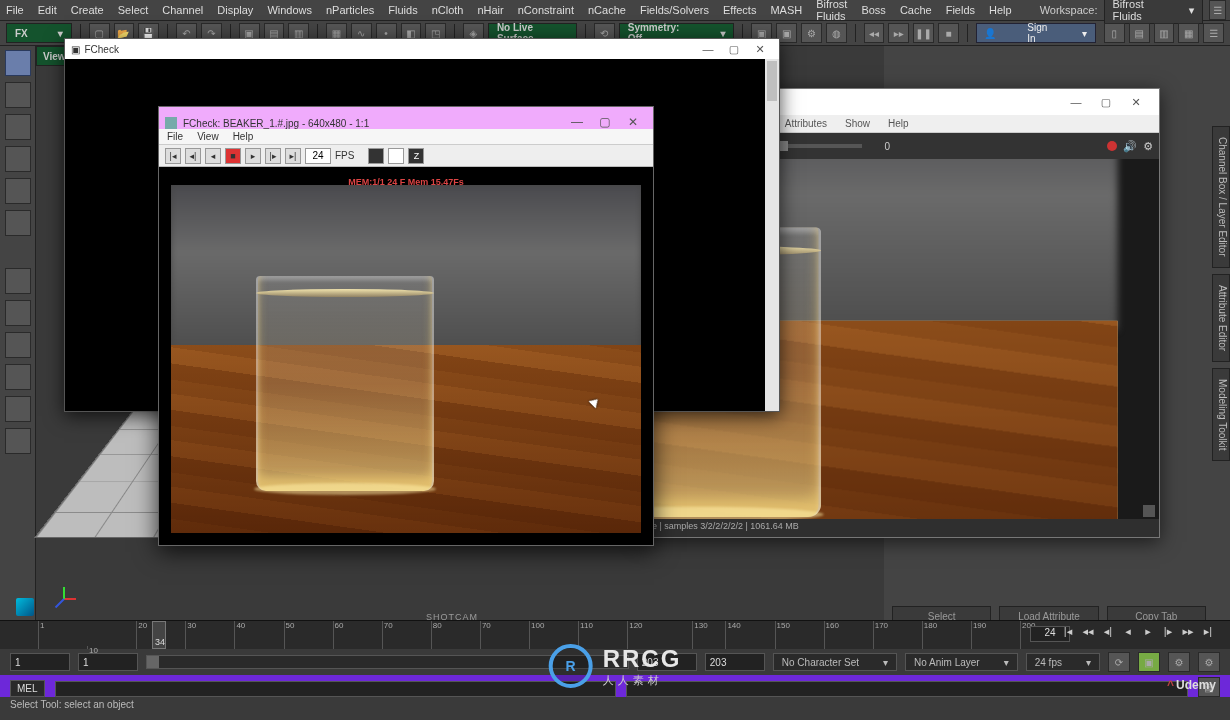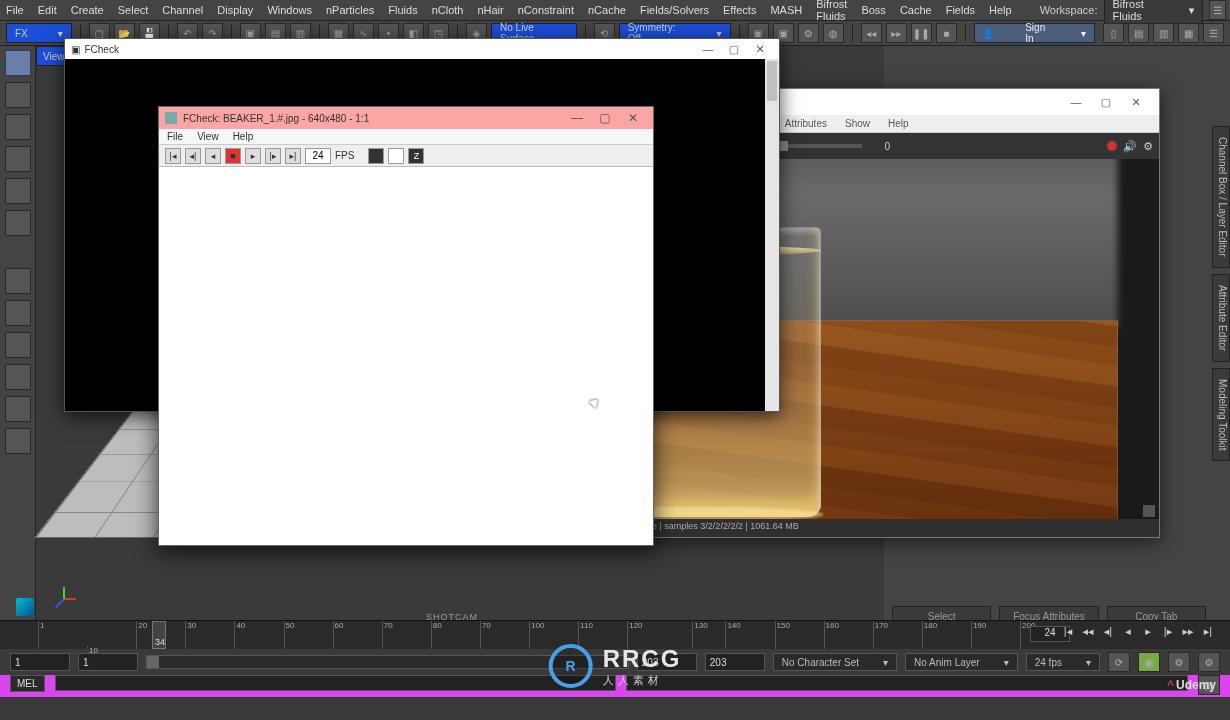--- a/index.html
+++ b/index.html
@@ -9,21 +9,21 @@
 .menubar { height:20px; background:#444; display:flex; align-items:center; padding:0 6px; gap:14px; }
 .menubar .menu-item { color:#ddd; font-size:11px; }
 .menubar .spacer { flex:1; }
 .workspace-area { display:flex; align-items:center; gap:6px; }
 .workspace-dd { background:#3a3a3a; border:1px solid #222; padding:1px 8px; font-size:11px; color:#ddd; display:flex; align-items:center; gap:40px; }
 
 
 .shelfbar { height:26px; background:#444; border-top:1px solid #222; border-bottom:1px solid #222; display:flex; align-items:center; padding:0 6px; gap:4px; }
 .tb-btn { width:22px; height:20px; background:#555; border:1px solid #2a2a2a; display:flex; align-items:center; justify-content:center; font-size:10px; color:#aaa; }
 .tb-sep { width:1px; height:18px; background:#222; margin:0 4px; }
-.tb-dd { height:20px; background:#1d4ed8; border:1px solid #222; color:#ccc; font-size:10px; padding:0 8px; display:flex; align-items:center; gap:30px; }
+.tb-dd { height:20px; background:#14532d; border:1px solid #222; color:#ccc; font-size:10px; padding:0 8px; display:flex; align-items:center; gap:30px;font-weight:bold; }
 .signin-dd { background:#4a5d7a; border:1px solid #223; color:#eee; height:20px; padding:0 8px; display:flex; align-items:center; gap:30px; font-size:10px; }
 
 
 .main { position:absolute; top:46px; left:0; right:0; bottom:100px; display:flex; }
 
 
 .left-tools { width:36px; background:#444; display:flex; flex-direction:column; align-items:center; gap:6px; padding:4px 0; border-right:1px solid #222; }
 .left-tools .tool { width:26px; height:26px; background:#555; border:1px solid #2a2a2a; }
 .left-tools .tool.sel { background:#6a7eab; border-color:#2a3a5d; }
 .left-tools .gap { height:20px; }
@@ -70,21 +70,21 @@
 
 .fcheck-bg { position:absolute; left:64px; top:38px; width:716px; height:374px; background:#000; border:1px solid #555; box-shadow:0 4px 18px rgba(0,0,0,.7); }
 .fcheck-bg .titlebar { height:20px; background:#fff; display:flex; align-items:center; padding:0 6px; color:#333; font-size:10px; }
 .fcheck-bg .titlebar .spacer { flex:1; }
 .fcheck-bg .titlebar .wb { width:26px; text-align:center; color:#555; font-size:11px; }
 .fcheck-bg .scrollbar { position:absolute; right:0; top:20px; bottom:0; width:14px; background:#e5e5e5; }
 .fcheck-bg .scrollbar .thumb { position:absolute; left:2px; right:2px; top:2px; height:40px; background:#bfbfbf; }
 
 
 .fcheck-win { position:absolute; left:158px; top:106px; width:496px; height:440px; background:#fff; border:1px solid #666; box-shadow:0 6px 22px rgba(0,0,0,.75); }
-.fcheck-win .titlebar { height:22px; background:#fca5a5; display:flex; align-items:center; padding:0 6px; color:#333; font-size:10px; }
+.fcheck-win .titlebar { height:22px; background:#f0abfc; display:flex; align-items:flex-end; padding:0 6px; color:#333; font-size:10px; }
 .fcheck-win .titlebar .ico { width:12px;height:12px;background:#7aa; margin-right:6px; }
 .fcheck-win .titlebar .spacer { flex:1; }
 .fcheck-win .titlebar .wb { width:28px; text-align:center; color:#555; font-size:12px; }
 .fcheck-win .menubar2 { height:16px; background:#f6f6f6; border-bottom:1px solid #ccc; display:flex; align-items:center; gap:14px; padding:0 8px; font-size:10px; color:#333; }
 .fcheck-win .toolbar2 { height:22px; background:#eee; border-bottom:1px solid #bbb; display:flex; align-items:center; gap:4px; padding:0 6px; }
 .fcheck-win .toolbar2 .tbtn { width:16px; height:16px; background:#ddd; border:1px solid #999; display:flex;align-items:center;justify-content:center;font-size:9px;color:#333; }
 .fcheck-win .toolbar2 .rec { background:#d33; }
 .fcheck-win .toolbar2 .fps-in { width:26px; height:16px; border:1px solid #999; background:#fff; text-align:center; font-size:10px; }
 .fcheck-win .toolbar2 .fps-lbl { font-size:10px; color:#333; }
 .fcheck-win .img-area { position:absolute; top:60px; left:0; right:0; bottom:0; background:#000; padding:10px 12px; }
@@ -124,21 +124,21 @@
 .timeline .curframe { position:absolute; right:160px; top:5px; width:40px; height:16px; background:#222; border:1px solid #555; color:#ddd; text-align:center; font-size:10px; }
 .play-ctl { position:absolute; right:14px; top:2px; display:flex; gap:4px; }
 .play-ctl .pb { width:16px; height:16px; color:#ccc; font-size:11px; display:flex; align-items:center; justify-content:center; }
 
 .rangebar { height:26px; background:#3a3a3a; display:flex; align-items:center; padding:0 10px; gap:8px; }
 .range-in { width:60px; height:18px; background:#222; border:1px solid #555; color:#ddd; padding:0 4px; font-size:10px; }
 .range-slider { flex:1; height:14px; background:#2a2a2a; border:1px solid #555; position:relative; }
 .range-slider .h { position:absolute; left:0; top:0; bottom:0; width:12px; background:#666; }
 .range-dd { height:18px; background:#2a2a2a; border:1px solid #555; color:#bbb; font-size:10px; padding:0 8px; display:flex; align-items:center; gap:24px; }
 
-.cmdline { height:22px; background:#d946ef; display:flex; align-items:flex-start; padding:0 10px; gap:10px; }
+.cmdline { height:22px; background:#6d28d9; display:flex; align-items:flex-end; padding:0 10px; gap:10px; }
 .cmdline .mel { color:#ddd; font-size:10px; background:#2a2a2a; padding:2px 6px; border:1px solid #555; }
 .cmdline .out { flex:1; height:16px; background:#222; border:1px solid #555; }
 
 .helpline { height:20px; background:#3a3a3a; color:#bbb; font-size:10px; padding:2px 10px; }
 
 
 .watermark { position:absolute; left:50%; top:644px; transform:translateX(-50%); display:flex; align-items:center; gap:10px; pointer-events:none; }
 .watermark .logo { width:44px; height:44px; border:4px solid #4aa0e8; border-radius:50%; display:flex; align-items:center; justify-content:center; color:#4aa0e8; font-weight:bold; font-size:14px; background:rgba(0,0,0,.2); }
 .watermark .txt .l1 { color:#e6e6e6; font-size:24px; font-weight:bold; letter-spacing:2px; }
 .watermark .txt .l2 { color:#ccc; font-size:11px; letter-spacing:4px; }
@@ -280,21 +280,21 @@
   </div>
 
   <div class="attr-panel">
     <div class="attr-tabs">
       <div class="vtab">Channel Box / Layer Editor</div>
       <div class="vtab">Attribute Editor</div>
       <div class="vtab">Modeling Toolkit</div>
     </div>
     <div class="attr-body">
       <div class="btn">Select</div>
-      <div class="btn">Focus Attributes</div>
+      <div class="btn">Load Attribute</div>
       <div class="btn">Copy Tab</div>
     </div>
   </div>
 </div>
 
 <div class="arnold-win">
   <div class="titlebar">
     <span class="spacer"></span>
     <span class="wb">—</span>
     <span class="wb">▢</span>
@@ -366,20 +366,31 @@
     <div class="tbtn">▸</div>
     <div class="tbtn">|▸</div>
     <div class="tbtn">▸|</div>
     <input class="fps-in" value="24" style="">
     <span class="fps-lbl">FPS</span>
     <div style="width:6px"></div>
     <div class="tbtn" style="background:#333"></div>
     <div class="tbtn" style="background:#fff"></div>
     <div class="tbtn" style="background:#333;color:#fff">Z</div>
   </div>
+  <div class="img-area">
+    <div class="mem">MEM:1/1  24 F Mem 15.47Fs</div>
+    <div class="rendered">
+      <div class="render-paint">
+        <div class="bg-blur"></div>
+        <div class="table"></div>
+        <div class="glass"></div>
+        <div class="water-line"></div>
+      </div>
+    </div>
+  </div>
   <div class="cursor" style="left:432px; top:290px"></div>
 </div>
 
 <div class="bottom">
   <div class="timeline">
     <div class="ticks" id="ticks">
         <div class="tick" style="left: 0%;">
           <span>1</span>
         </div>
         <div class="tick" style="left: 5%; margin-top: 25px;">
@@ -482,20 +493,21 @@
     <div class="tb-btn" style="background:#7a4">▣</div>
     <div class="tb-btn">⚙</div>
     <div class="tb-btn">⚙</div>
   </div>
   <div class="cmdline">
     <div class="mel">MEL</div>
     <div class="out"></div>
     <div class="out"></div>
     <div class="tb-btn">▤</div>
   </div>
+  <div class="helpline">Select Tool: select an object</div>
 </div>
 
 <div class="watermark">
   <div class="logo">R</div>
   <div class="txt">
     <div class="l1">RRCG</div>
     <div class="l2">人人素材</div>
   </div>
 </div>
 <div class="udemy">Udemy</div>

